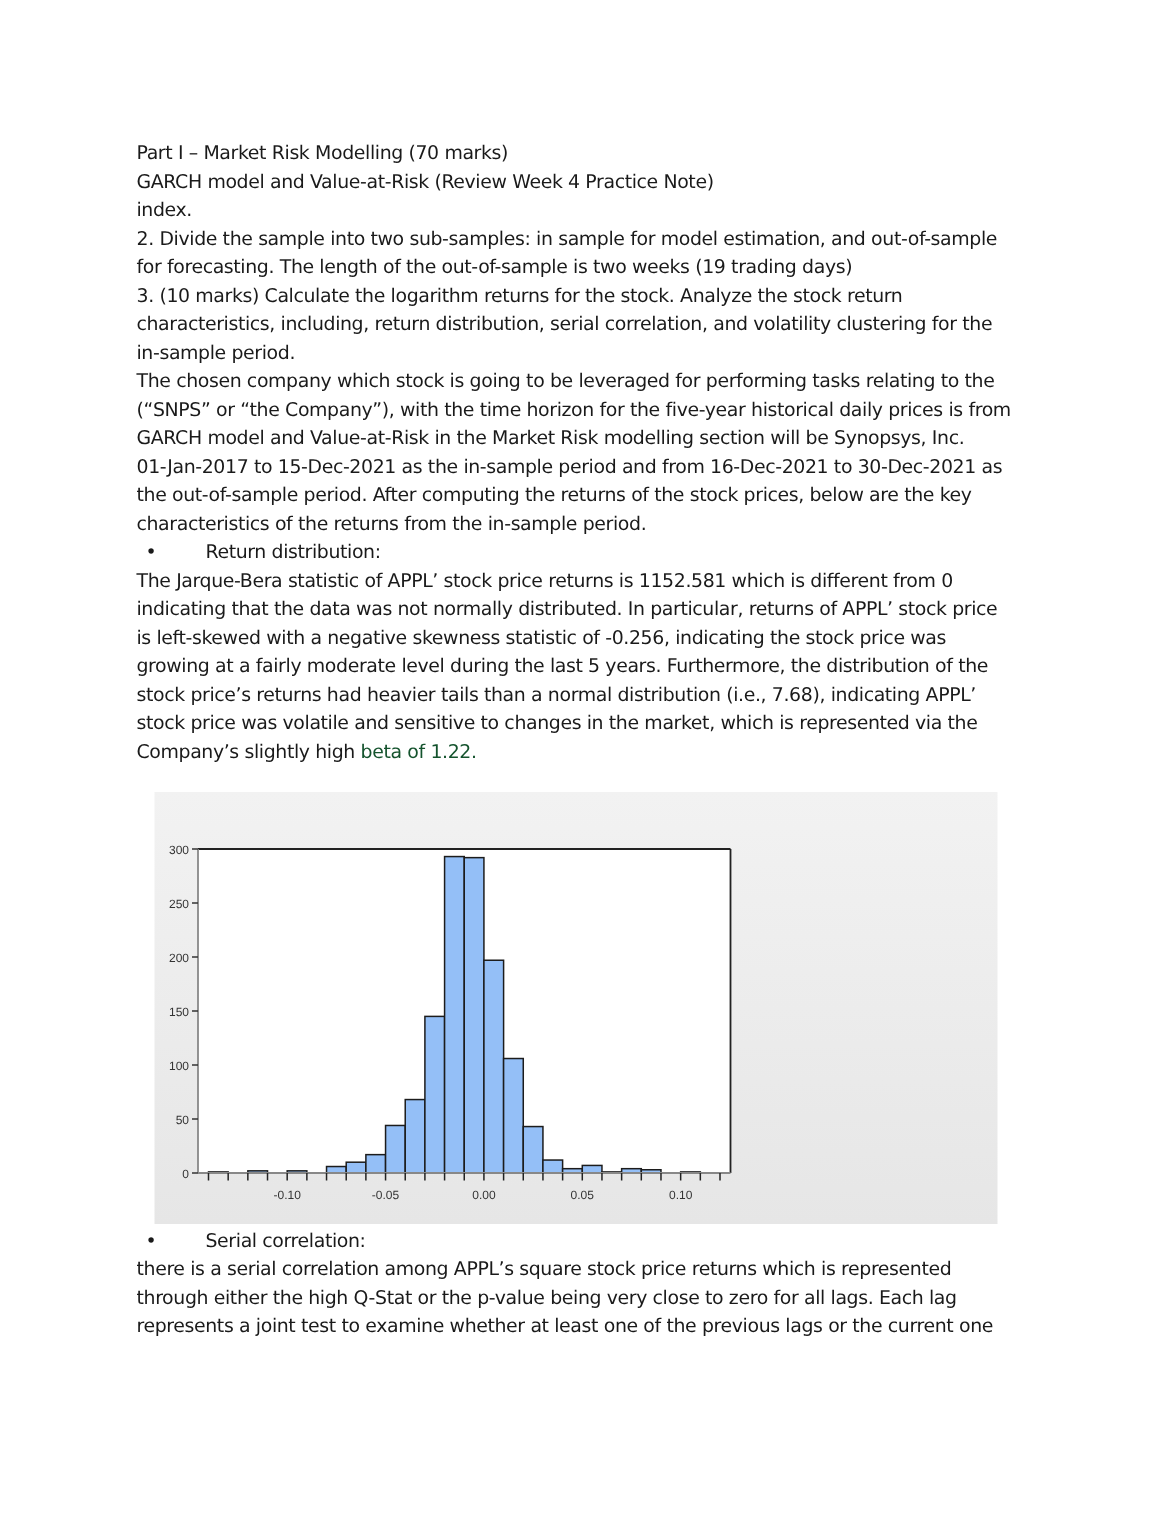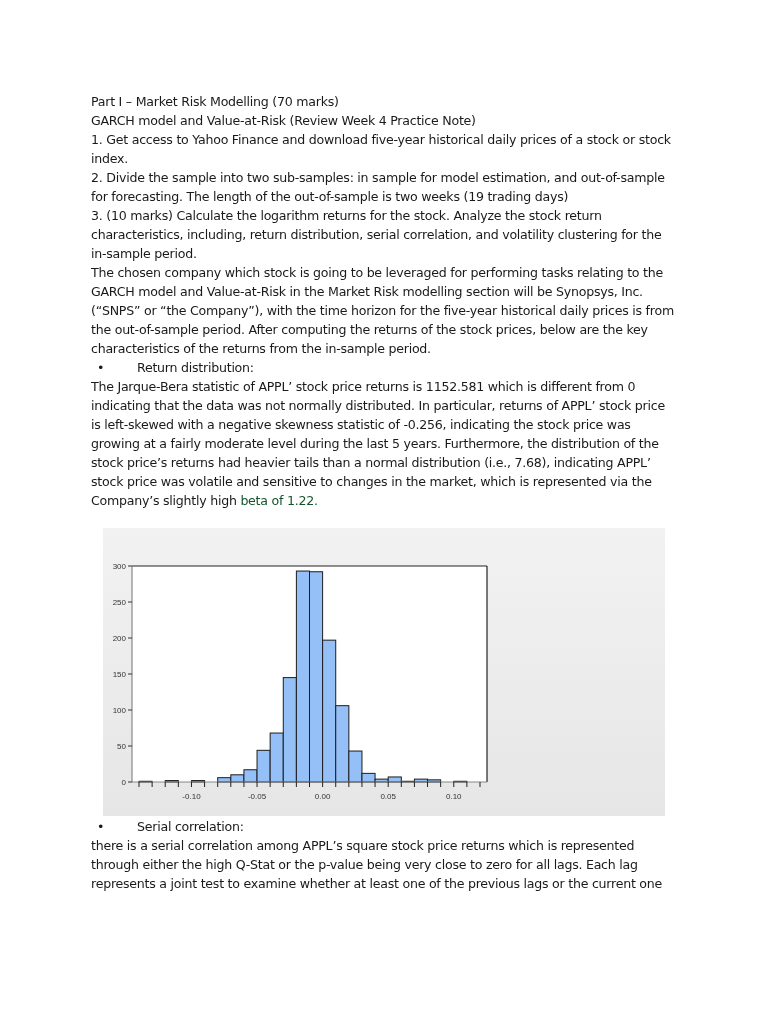--- a/index.html
+++ b/index.html
@@ -18,33 +18,33 @@
   .chart-panel { position: absolute; left: 103px; top: 528px; width: 562px; height: 288px;
                  background: linear-gradient(#f2f2f2, #e6e6e6); }
   .chart-svg { position: absolute; left: 0; top: 0; }
 </style>
 </head>
 <body>
 
 <div class="page">
   <p class="line bold">Part I – Market Risk Modelling (70 marks)</p>
   <p class="line"><span class="bold">GARCH model and Value-at-Risk</span><span> (Review Week 4 Practice Note)</span></p>
-  <p class="line just">1. Get access to Yahoo Finance and download five-year historical daily prices of a stock or stock</p>
   <p class="line">index.</p>
   <p class="line just">2. Divide the sample into two sub-samples: in sample for model estimation, and out-of-sample</p>
   <p class="line">for forecasting. The length of the out-of-sample is two weeks (19 trading days)</p>
   <div>
     <p class="line just">3. (10 marks) Calculate the logarithm returns for the stock. Analyze the stock return</p>
     <p class="line just">characteristics, including, return distribution, serial correlation, and volatility clustering for the</p>
     <p class="line">in-sample period.</p>
   </div>
   <div>
     <p class="line just">The chosen company which stock is going to be leveraged for performing tasks relating to the</p>
+    <p class="line just">(“SNPS” or “the Company”), with the time horizon for the five-year historical daily prices is from</p>
     <p class="line just">GARCH model and Value-at-Risk in the Market Risk modelling section will be Synopsys, Inc.</p>
-    <p class="line just">(“SNPS” or “the Company”), with the time horizon for the five-year historical daily prices is from</p>
+    <p class="line just">01-Jan-2017 to 15-Dec-2021 as the in-sample period and from 16-Dec-2021 to 30-Dec-2021 as</p>
     <p class="line just">the out-of-sample period. After computing the returns of the stock prices, below are the key</p>
     <p class="line">characteristics of the returns from the in-sample period.</p>
   </div>
   <p class="line bullet"><span class="dot">•</span><span class="label">Return distribution:</span></p>
   <div>
     <p class="line just">The Jarque-Bera statistic of APPL’ stock price returns is 1152.581 which is different from 0</p>
     <p class="line just">indicating that the data was not normally distributed. In particular, returns of APPL’ stock price</p>
     <p class="line just">is left-skewed with a negative skewness statistic of -0.256, indicating the stock price was</p>
     <p class="line just">growing at a fairly moderate level during the last 5 years. Furthermore, the distribution of the</p>
     <p class="line just">stock price’s returns had heavier tails than a normal distribution (i.e., 7.68), indicating APPL’</p>

